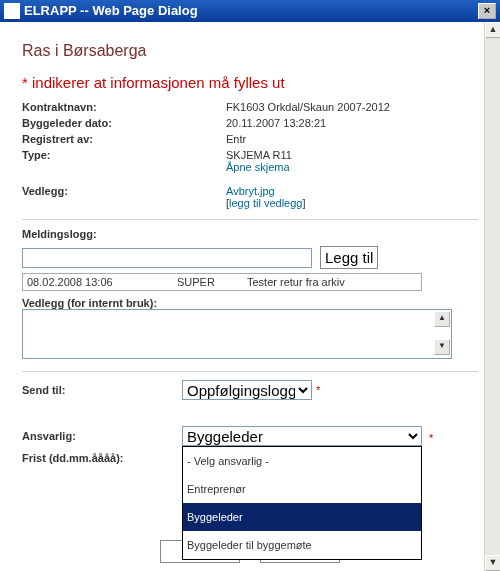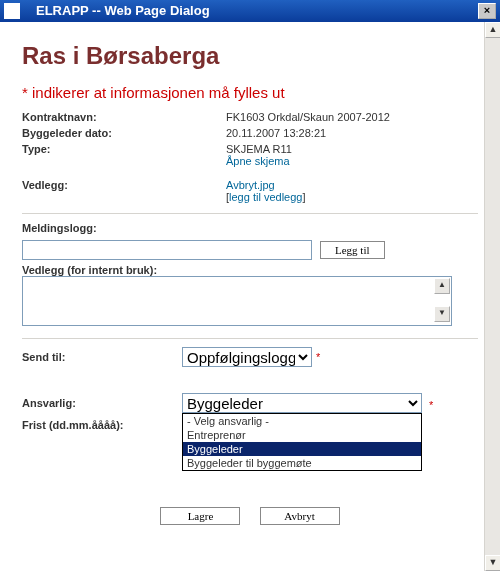--- a/index.html
+++ b/index.html
@@ -17,21 +17,21 @@
     height: 22px;
     line-height: 22px;
     padding: 0 4px;
     display: flex;
     align-items: center;
     justify-content: space-between;
     font-family: Tahoma, Arial, sans-serif;
     font-size: 13px;
     font-weight: bold;
   }
-  .titlebar-left { display: flex; align-items: center; gap: 16px; }
+  .titlebar-left { display: flex; align-items: center; gap: 4px; }
   .win-icon {
     width: 16px; height: 16px;
     background: #fff;
     display: inline-block;
   }
   .close-btn {
     width: 18px; height: 16px;
     background: #c9c9c9;
     border: 1px outset #fff;
     color: #000;
@@ -63,23 +63,23 @@
     font-size: 9px;
     text-align: center;
     line-height: 12px;
     color: #333;
   }
   .vscroll-arrow.top { position: absolute; top: 0; }
   .vscroll-arrow.bot { position: absolute; bottom: 0; }
 
   h1.page-title {
     font-family: "Trebuchet MS", Verdana, sans-serif;
-    font-size: 24px;
+    font-size: 16px;
     color: #7a2e2e;
-    font-weight: bold;
+    font-weight: normal;
     margin: 8px 0 14px 0;
   }
   .required-note {
     color: #c00;
     font-size: 15px;
     margin-bottom: 10px;
   }
   .info-row {
     display: flex;
     align-items: flex-start;
@@ -109,25 +109,25 @@
   }
   input.text {
     border: 1px solid #7f9db9;
     height: 20px;
     padding: 1px 3px;
     font-family: Verdana, Arial, sans-serif;
     font-size: 11px;
   }
   .log-input { width: 290px; }
   button.btn {
-    font-family: Liberation Serif, serif;
-    font-size: 11px;
+    font-family: Liberation Sans, sans-serif;
+    font-size: 15px;
     background: #fff;
     border: 1px solid #888;
-    padding: 2px 14px;
+    padding: 2px 4px;
     cursor: pointer;
   }
   .log-list {
     border: 1px solid #aaa;
     width: 400px;
     padding: 2px 4px;
     margin-bottom: 6px;
     height: 18px;
     display: flex;
   }
@@ -173,21 +173,21 @@
   .ansvarlig-wrap { position: relative; display: inline-block; }
   .dropdown-open {
     position: absolute;
     left: 0; top: 20px;
     width: 240px;
     border: 1px solid #000;
     background: #fff;
     z-index: 5;
   }
   .dd-opt {
-    padding: 1px 4px;
+    padding: 8px 4px;
     font-size: 11px;
     cursor: pointer;
   }
   .dd-opt.sel {
     background: #0a246a;
     color: #fff;
   }
   .button-row {
     text-align: center;
     margin-top: 76px;
@@ -214,20 +214,24 @@
 
     <div class="info-row">
       <div class="info-label">Kontraktnavn:</div>
       <div class="info-value">FK1603 Orkdal/Skaun 2007-2012</div>
     </div>
     <div class="info-row">
       <div class="info-label">Byggeleder dato:</div>
       <div class="info-value">20.11.2007 13:28:21</div>
     </div>
     <div class="info-row">
+      <div class="info-label">Registrert av:</div>
+      <div class="info-value">Entr</div>
+    </div>
+    <div class="info-row">
       <div class="info-label">Type:</div>
       <div class="info-value">
         <span>SKJEMA R11</span><br>
         <a class="link">Åpne skjema</a>
       </div>
     </div>
 
     <div style="height:8px"></div>
 
     <div class="info-row">
@@ -237,20 +241,25 @@
         [<a class="link">legg til vedlegg</a>]
       </div>
     </div>
 
     <hr class="section-sep">
 
     <div class="bold">Meldingslogg:</div>
     <div class="log-input-row">
       <input type="text" class="text log-input" value="" style="">
       <button class="btn">Legg til</button>
+    </div>
+    <div class="log-list">
+      <span class="log-date">08.02.2008 13:06</span>
+      <span class="log-user">SUPER</span>
+      <span class="log-text">Tester retur fra arkiv</span>
     </div>
 
     <div class="bold" style="margin-top:4px">Vedlegg (for internt bruk):</div>
     <div class="merknad-wrap">
       <textarea class="merknad" style=""></textarea>
       <div class="spin up">▲</div>
       <div class="spin dn">▼</div>
     </div>
 
     <hr class="section-sep">

